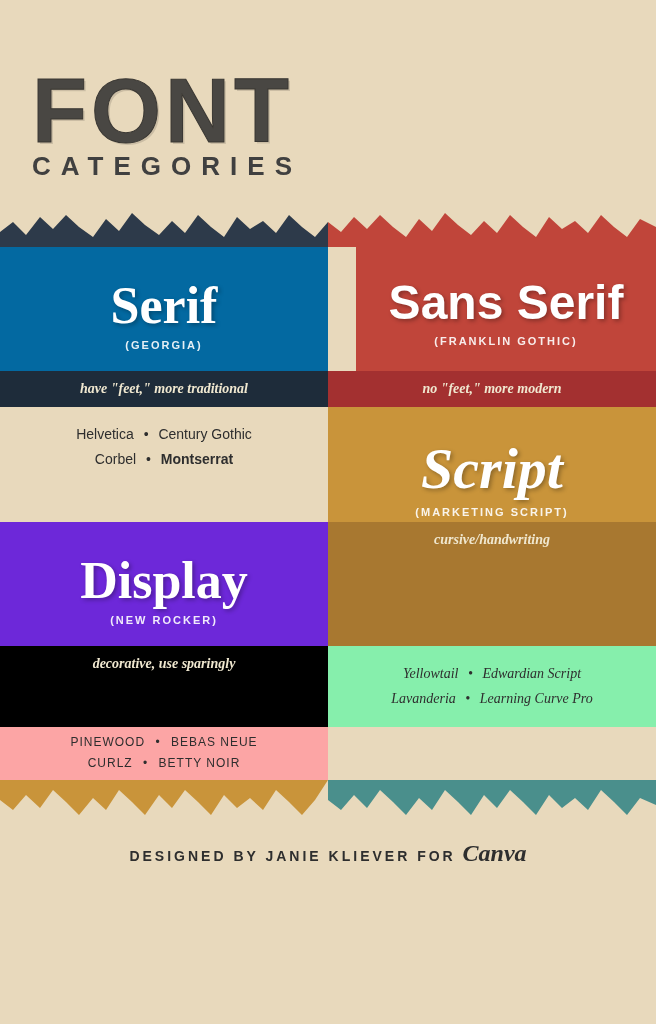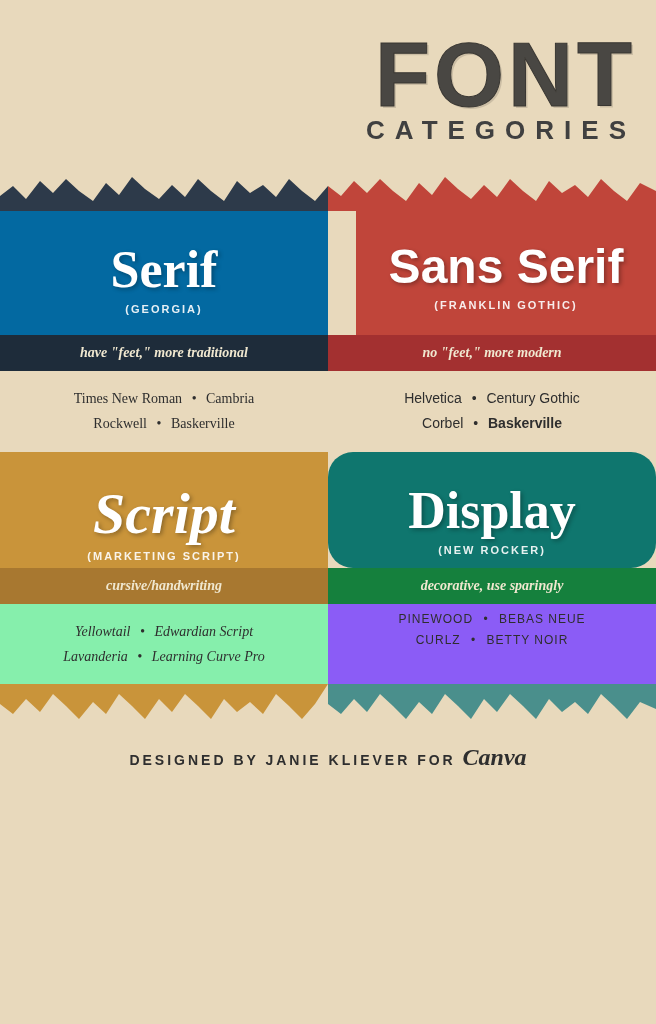--- a/index.html
+++ b/index.html
@@ -17,22 +17,23 @@
     .page {
       width: 656px;
       min-height: 1024px;
       background-color: #e8d9bc;
       display: flex;
       flex-direction: column;
     }
 
     
     .header {
-      text-align: right;
-      padding: 30px 20px 10px;
+      text-align: left;
+      padding: 30px 32px 10px;
+      margin-top: 36px;
     }
 
     .title-font {
       font-size: 90px;
       font-weight: 900;
       color: #2e2e2e;
       letter-spacing: 4px;
       font-family: 'Arial Black', Impact, sans-serif;
       text-transform: uppercase;
       line-height: 1;
@@ -105,34 +106,33 @@
     }
 
     .cell-script-examples {
       background-color: #86efac;
       padding: 15px 20px;
       text-align: center;
     }
 
     
     .cell-display-header {
-      background-color: #0f766e;
-      padding: 30px 20px 12px;
-      text-align: center;
-      border-radius: 25px;
+      background-color: #6d28d9;
+      padding: 30px 20px 20px;
+      text-align: center;
     }
 
     .cell-display-desc {
-      background-color: #15803d;
+      background-color: #000000;
       padding: 10px 20px;
       text-align: center;
     }
 
     .cell-display-examples {
-      background-color: #8b5cf6;
+      background-color: #fca5a5;
       padding: 5px 20px;
       text-align: center;
     }
 
     
     .category-name {
       font-size: 52px;
       color: #ffffff;
       font-family: Georgia, 'Times New Roman', serif;
       font-weight: bold;
@@ -274,31 +274,25 @@
     </div>
 
     <div class="cell-serif-desc">
       <div class="category-description">have "feet," more traditional</div>
     </div>
 
     <div class="cell-sans-desc">
       <div class="category-description">no "feet," more modern</div>
     </div>
 
-    <div class="cell-serif-examples">
-      <div class="example-fonts">
-        Times New Roman <span class="dot">•</span> Cambria<br>
-        Rockwell <span class="dot">•</span> Baskerville
-      </div>
-    </div>
 
     <div class="cell-sans-examples">
       <div class="example-fonts sans-fonts">
         Helvetica <span class="dot">•</span> Century Gothic<br>
-        Corbel <span class="dot">•</span> <strong>Baskerville</strong>
+        Corbel <span class="dot">•</span> <strong>Montserrat</strong>
       </div>
     </div>
 
     <div class="cell-script-header">
       <div class="category-name script-style">Script</div>
       <div class="category-font-name">(MARKETING SCRIPT)</div>
     </div>
 
     <div class="cell-display-header">
       <div class="category-name display-style">Display</div>

